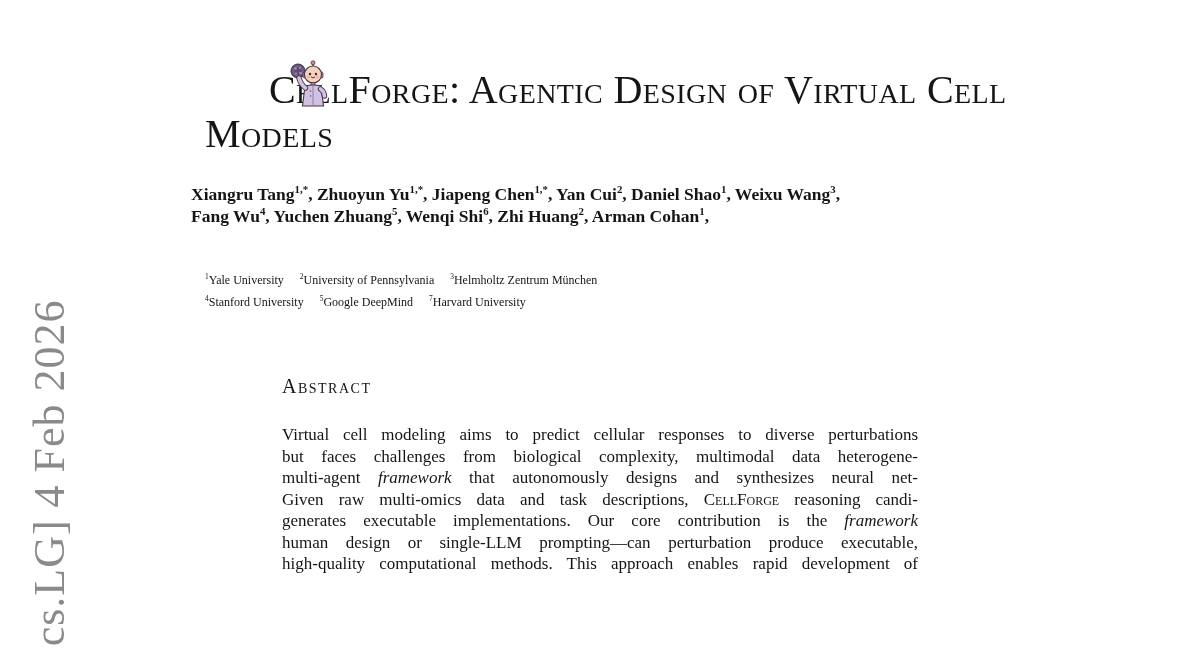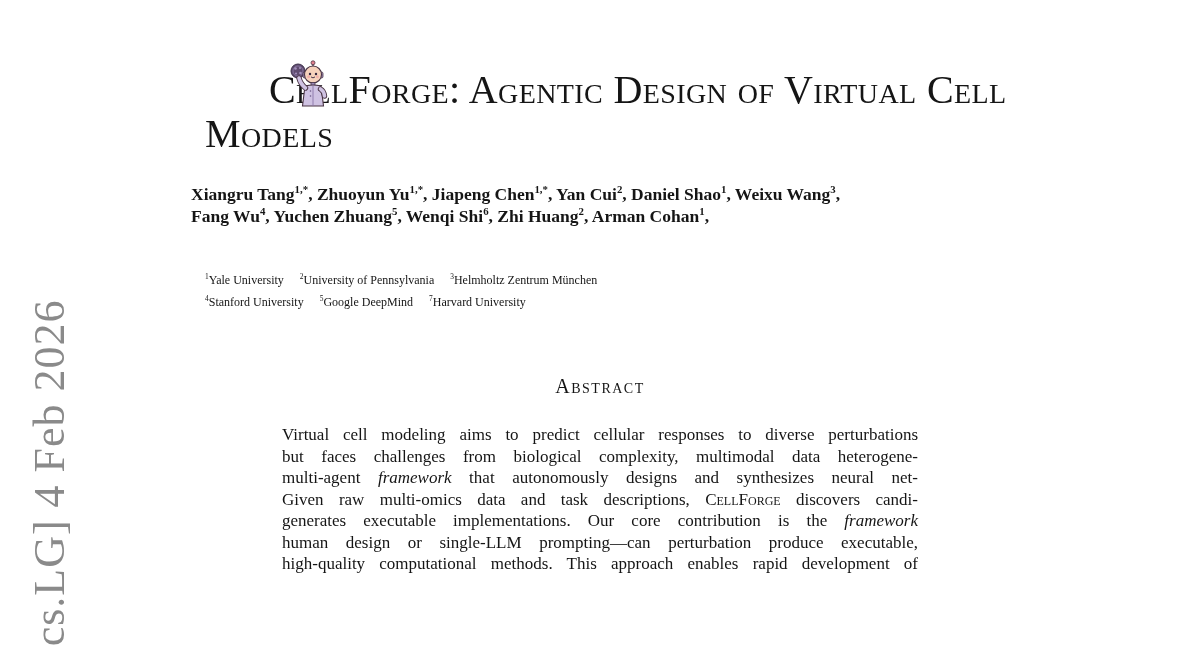--- a/index.html
+++ b/index.html
@@ -22,21 +22,21 @@
     position:absolute;left:191px;top:183px;width:820px;
     font-weight:bold;font-size:17.5px;line-height:22px;
   }
   .authors sup,.affils sup{font-size:62%;line-height:0;}
   .affils{
     position:absolute;left:205px;top:269px;width:820px;
     font-size:12px;line-height:22px;
   }
   .affil{margin-right:16px;}
   .abs-head{
-    position:absolute;left:282px;top:375px;width:636px;text-align:center;
+    position:absolute;left:282px;top:375px;width:636px;
     font-variant:small-caps;font-size:20px;letter-spacing:1.5px;
   }
   .abs-body{
     position:absolute;left:282px;top:424px;width:636px;
     font-size:17px;line-height:21.55px;
   }
   .abs-line{text-align:justify;text-align-last:justify;}
   .sc{font-variant:small-caps;}
   .it{font-style:italic;margin-top:32px;}
 </style>
@@ -99,19 +99,19 @@
       <div><span class="affil"><sup>1</sup>Yale University</span><span class="affil"><sup>2</sup>University of Pennsylvania</span><span class="affil"><sup>3</sup>Helmholtz Zentrum München</span></div>
       <div><span class="affil"><sup>4</sup>Stanford University</span><span class="affil"><sup>5</sup>Google DeepMind</span><span class="affil"><sup>7</sup>Harvard University</span></div>
     </div>
 
   <div class="abs-head">Abstract</div>
 
   <div class="abs-body" id="absbody">
       <div class="abs-line"><span>Virtual cell modeling aims to predict cellular responses to diverse perturbations</span></div>
       <div class="abs-line"><span>but faces challenges from biological complexity, multimodal data heterogene-</span></div>
       <div class="abs-line"><span>multi-agent </span><span class="it">framework</span><span> that autonomously designs and synthesizes neural net-</span></div>
-      <div class="abs-line"><span>Given raw multi-omics data and task descriptions, </span><span class="sc">CellForge</span><span> discovers candi-</span></div>
+      <div class="abs-line"><span>Given raw multi-omics data and task descriptions, </span><span class="sc">CellForge</span><span> reasoning candi-</span></div>
       <div class="abs-line"><span>generates executable implementations. Our core contribution is the </span><span class="it">framework</span></div>
       <div class="abs-line"><span>human design or single-LLM prompting—can perturbation produce executable,</span></div>
       <div class="abs-line"><span>high-quality computational methods. This approach enables rapid development of</span></div>
     </div>
 
 </div>
 
 </body></html>

